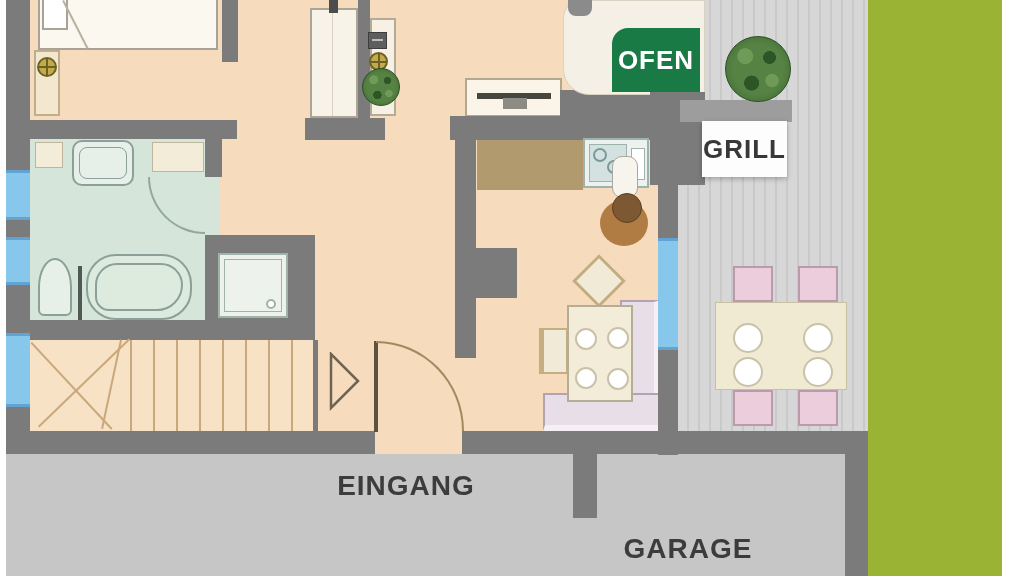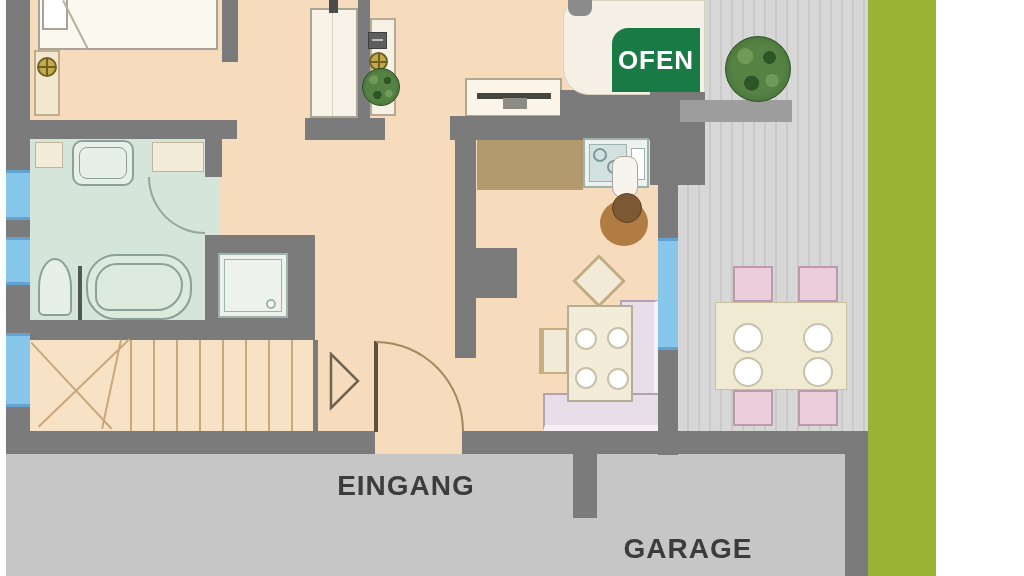--- a/index.html
+++ b/index.html
@@ -1,17 +1,17 @@
 <!DOCTYPE html>
 <html><head>
 <meta charset="utf-8">
 <style>
   * { box-sizing: border-box; margin: 0; padding: 0; }
   body { background: #ffffff; font-family: "Liberation Sans", sans-serif; }
-  .canvas { position: relative; width: 936px; height: 576px; background: #ffffff; overflow: hidden; }
+  .canvas { position: relative; width: 1024px; height: 576px; background: #ffffff; overflow: hidden; }
   .abs  { position: absolute; }
   .wall { position: absolute; background: #7b7b7b; }
   .win  { position: absolute; background: #87c7eb; border-top: 3px solid #63a3d2; border-bottom: 3px solid #63a3d2; }
   .furn { position: absolute; background: #f4efe0; border: 2px solid #b3ab96; }
   .plate{ position: absolute; background: #ffffff; border: 2px solid #c9c1a8; border-radius: 50%; }
   .plant{ position: absolute; border-radius: 50%; border: 1px solid #2c4f24;
           background:
             radial-gradient(circle at 30% 30%, #6f9a57 0 12%, transparent 13%),
             radial-gradient(circle at 68% 32%, #2e5526 0 10%, transparent 11%),
             radial-gradient(circle at 40% 72%, #2e5526 0 12%, transparent 13%),
@@ -109,20 +109,23 @@
 
   <div class="wall" style="left:450px; top:116px; width:230px; height:24px;"></div>
   <div class="wall" style="left:560px; top:90px; width:145px; height:50px;"></div>
   <div class="abs" style="left:563px; top:0; width:142px; height:95px; background:#f4f0e6; border:1px solid #d8d2c2; border-radius:18px 0 0 26px;"></div>
   <div class="abs" style="left:568px; top:0; width:24px; height:16px; background:#8b8b8b; border-radius:0 0 8px 8px;"></div>
   <div class="lbl" style="left:612px; top:28px; width:88px; height:64px; background:#197a46; border-radius:16px 0 0 0; color:#ffffff; font-size:26px; font-weight:700;">
     <span>OFEN</span>
   </div>
   <div class="wall" style="left:650px; top:92px; width:55px; height:93px;"></div>
   <div class="abs" style="left:680px; top:100px; width:112px; height:22px; background:#9d9d9d;"></div>
+  <div class="lbl" style="left:702px; top:121px; width:85px; height:56px; background:#fdfdfd; color:#383838; font-size:26px; font-weight:700; box-shadow:0 2px 5px rgba(0,0,0,0.25);">
+    <span>GRILL</span>
+  </div>
   <div class="plant" style="left:725px; top:36px; width:66px; height:66px;"></div>
 
   <div class="wall" style="left:455px; top:140px; width:21px; height:218px;"></div>
   <div class="wall" style="left:455px; top:248px; width:62px; height:50px;"></div>
   <div class="abs" style="left:477px; top:140px; width:106px; height:50px; background:#b09a6e;"></div>
   <div class="abs" style="left:583px; top:138px; width:66px; height:50px; background:#eef2ee; border:2px solid #9fb3ad;">
     <div class="abs" style="left:4px; top:4px; width:38px; height:38px; background:#d3e2e0; border:1px solid #9fb3ad;"></div>
     <div class="abs" style="left:8px; top:8px; width:14px; height:14px; border:2px solid #7a9a98; border-radius:50%;"></div>
     <div class="abs" style="left:22px; top:20px; width:14px; height:14px; border:2px solid #7a9a98; border-radius:50%;"></div>
     <div class="abs" style="left:46px; top:8px; width:14px; height:32px; background:#ffffff; border:1px solid #9fb3ad;"></div>

